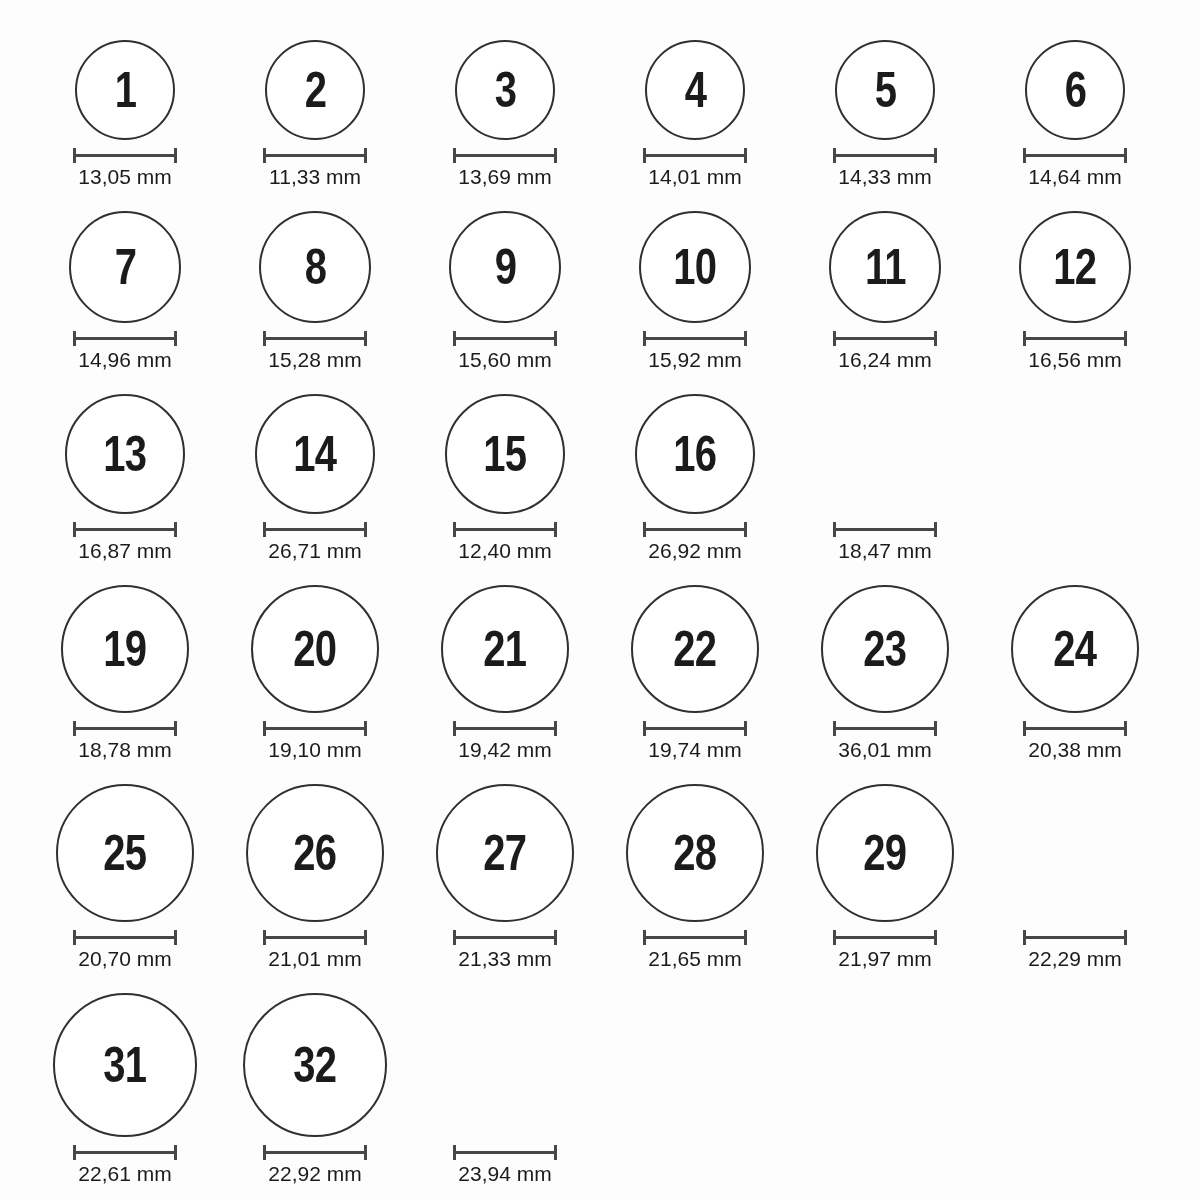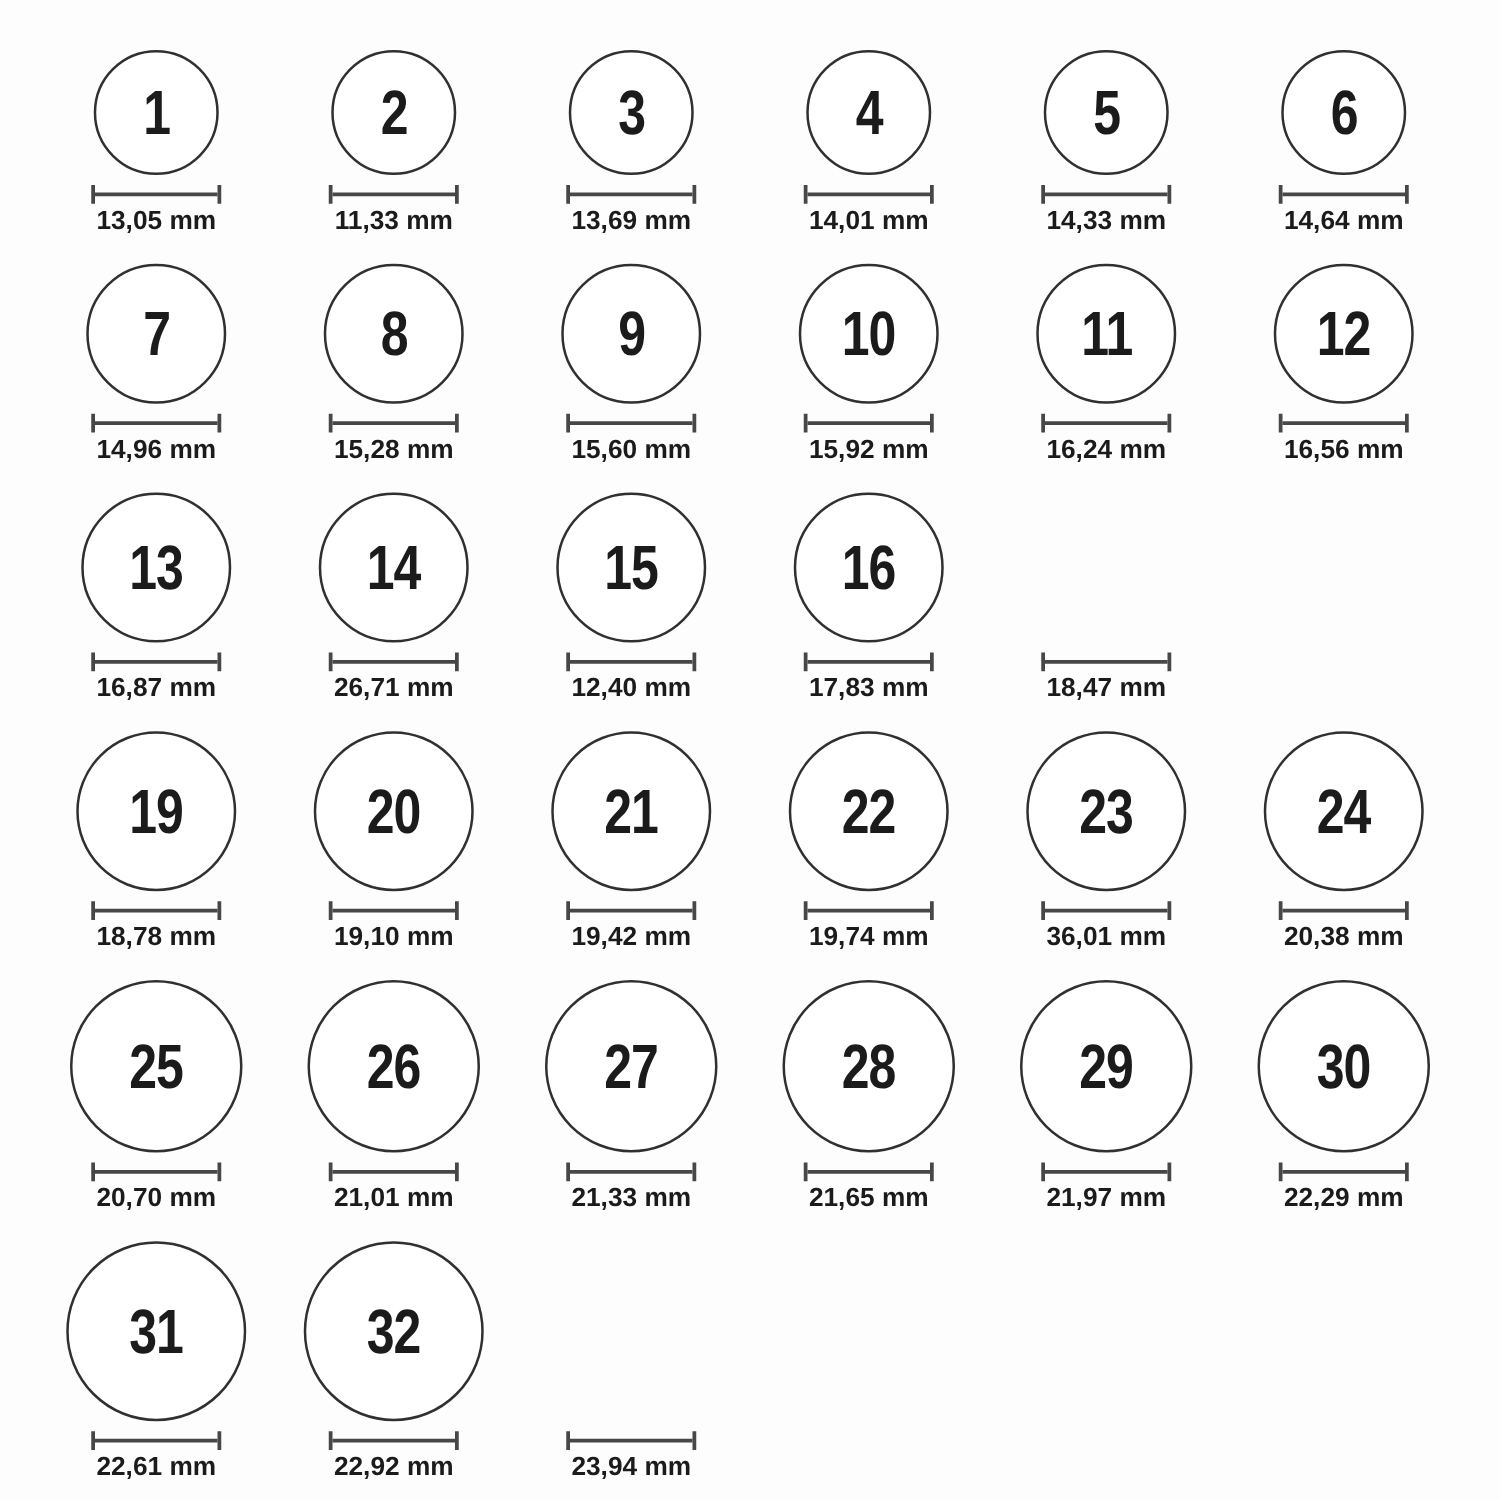--- a/index.html
+++ b/index.html
@@ -47,21 +47,21 @@
     position:relative;
     margin-top:8px;
   }
   .ruler::before {
     content:"";
     position:absolute; left:0; right:0; top:6px; height:3px;
     background:var(--ruler,#474747);
   }
   .mm {
     font-size:21px;
-    font-weight:700;
+    font-weight:400;
     color:var(--ink,#262626);
     line-height:24px;
     margin-top:2px;
     white-space:nowrap;
     text-align:center;
   }
 </style>
 </head>
 <body>
 
@@ -174,21 +174,21 @@
           <span class="num">15</span>
         </div>
         <div class="ruler"></div>
         <div class="mm">12,40 mm</div>
       </div>
       <div class="cell">
         <div class="circle">
           <span class="num">16</span>
         </div>
         <div class="ruler"></div>
-        <div class="mm">17,83 mm</div>
+        <div class="mm">26,92 mm</div>
       </div>
       <div class="cell">
         <div class="ruler"></div>
         <div class="mm">18,47 mm</div>
       </div>
     </div>
     <div class="row" style="--d: 128px;">
       <div class="cell">
         <div class="circle">
           <span class="num">19</span>
@@ -262,23 +262,20 @@
         <div class="mm">21,65 mm</div>
       </div>
       <div class="cell">
         <div class="circle">
           <span class="num">29</span>
         </div>
         <div class="ruler"></div>
         <div class="mm">21,97 mm</div>
       </div>
       <div class="cell">
-        <div class="circle">
-          <span class="num">30</span>
-        </div>
         <div class="ruler"></div>
         <div class="mm">22,29 mm</div>
       </div>
     </div>
     <div class="row" style="--d: 144px;">
       <div class="cell">
         <div class="circle">
           <span class="num">31</span>
         </div>
         <div class="ruler"></div>

